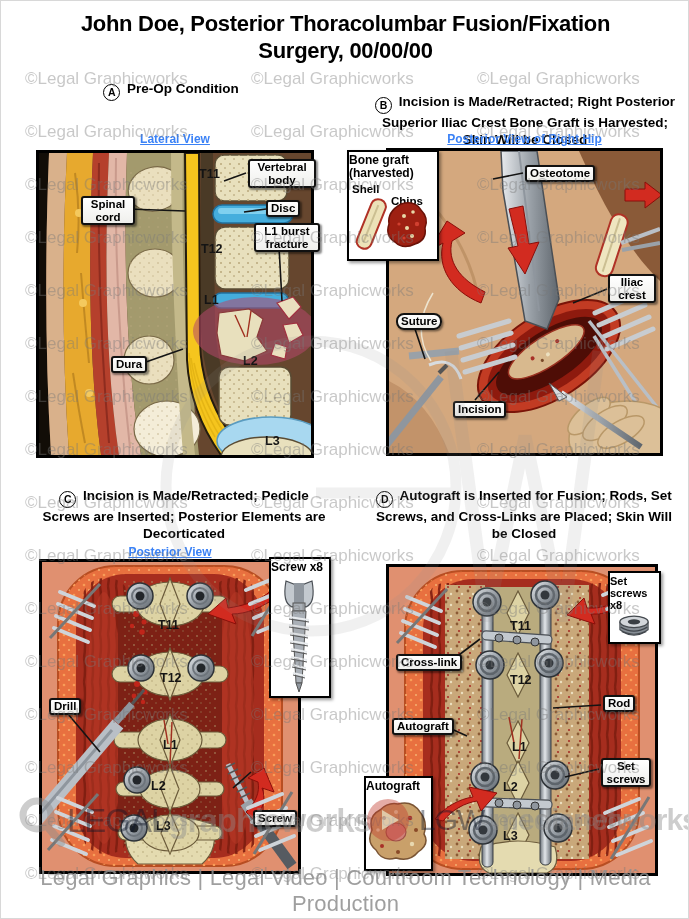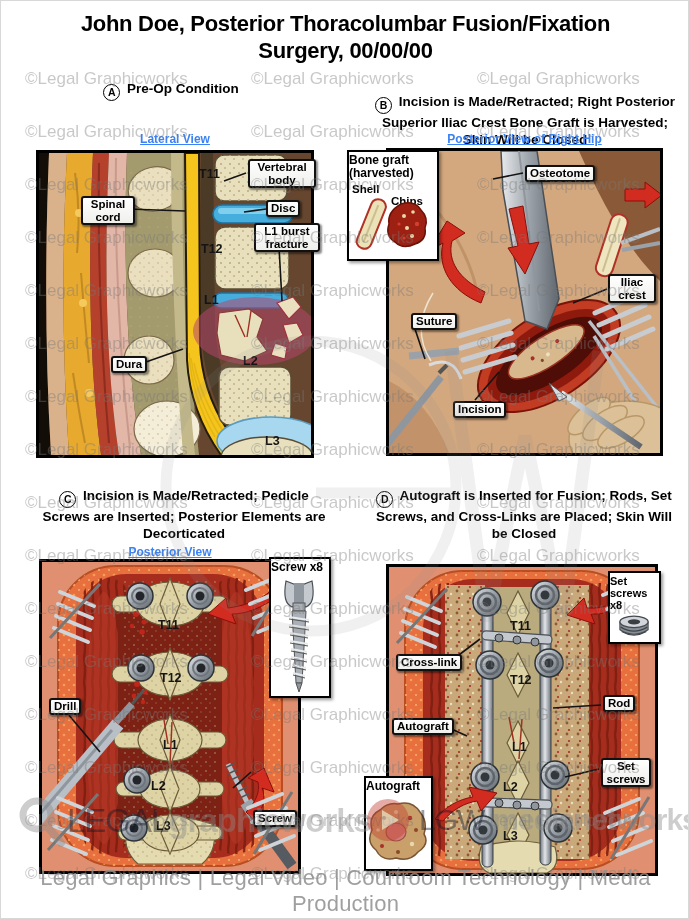--- a/index.html
+++ b/index.html
@@ -206,21 +206,21 @@
       <path d="M92,152 C62,140 48,116 54,92 L40,100 58,70 76,82 63,90 C58,110 70,128 96,141 Z" fill="#d22b20" stroke="#8a0f0a" stroke-width="1"></path>
       <g stroke="#141414" stroke-width="1.6">
         <line x1="134" y1="22" x2="104" y2="28"></line>
         <line x1="218" y1="138" x2="184" y2="152"></line>
         <line x1="26" y1="178" x2="36" y2="208"></line>
         <line x1="86" y1="249" x2="110" y2="221"></line>
       </g>
     </svg>
     <div class="lbl" style="left:136px;top:14px;">Osteotome</div>
     <div class="lbl wrap" style="left:219px;top:123px;width:38px;">Iliac crest</div>
-    <div class="lbl" style="left:22px;top:162px;">Suture</div>
+    <div class="lbl" style="left:7px;top:162px;border-radius:8px;">Suture</div>
     <div class="lbl" style="left:64px;top:250px;">Incision</div>
   </div>
 
   <div class="inset" style="left:346px;top:149px;width:92px;height:111px;">
     <div class="ititle">Bone graft (harvested)</div>
     <span class="small-lab" style="left:3px;top:31px;">Shell</span>
     <span class="small-lab" style="left:42px;top:43px;">Chips</span>
     <svg width="86" height="62" viewBox="0 0 86 62" style="position:absolute;left:0;top:44px;">
       <g transform="rotate(22 22 30)">
         <rect x="14" y="2" width="15" height="52" rx="7" fill="#ece2b8" stroke="#b03226" stroke-width="2"></rect>

